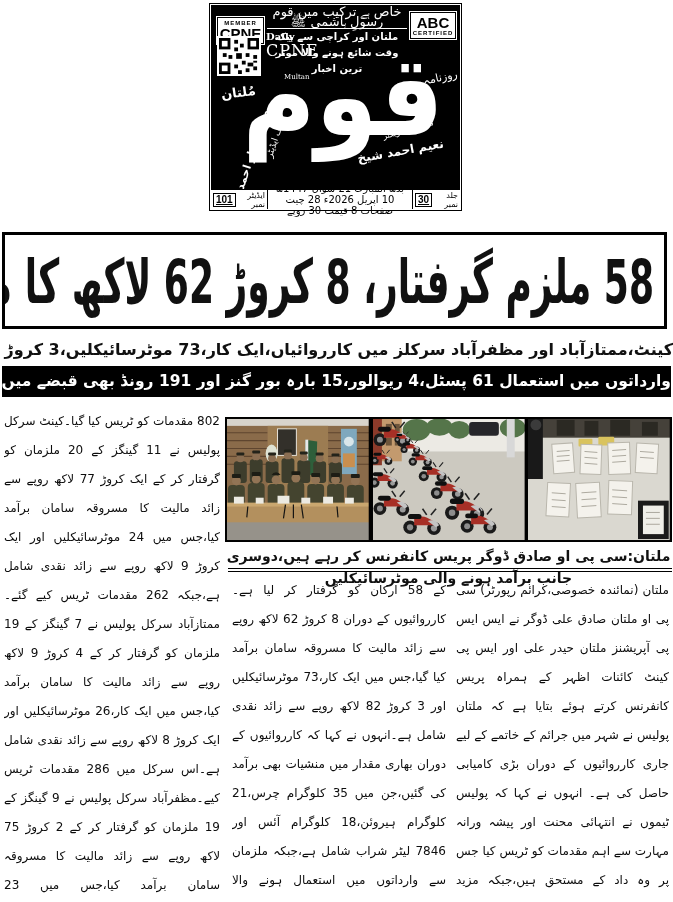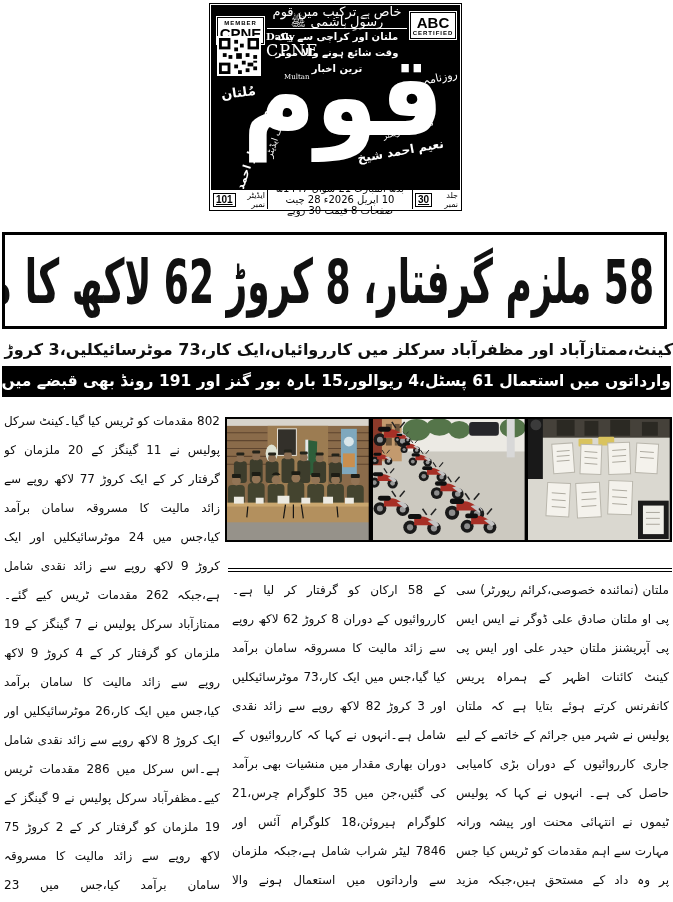--- a/index.html
+++ b/index.html
@@ -361,18 +361,19 @@
       <rect x="117" y="89" width="21" height="29" fill="#efeee8"></rect>
       <g stroke="#9a968a" stroke-width="0.8">
           <line x1="120" y1="96" x2="134" y2="96"></line>
           <line x1="120" y1="102" x2="134" y2="102"></line>
           <line x1="120" y1="108" x2="134" y2="108"></line>
         </g>
       <rect x="0" y="0" width="145" height="125" fill="none" stroke="#000" stroke-width="2"></rect>
     </svg>
   </div>
 
+  <div class="caption" data-interactable="false">ملتان:سی پی او صادق ڈوگر پریس کانفرنس کر رہے ہیں،دوسری جانب برآمد ہونے والی موٹرسائیکلیں</div>
   <div class="double-rule" data-interactable="false"></div>
 
   <div class="news-col col-mid" data-interactable="false">کے 58 ارکان کو گرفتار کر لیا ہے۔کارروائیوں کے دوران 8 کروڑ 62 لاکھ روپے سے زائد مالیت کا مسروقہ سامان برآمد کیا گیا،جس میں ایک کار،73 موٹرسائیکلیں اور 3 کروڑ 82 لاکھ روپے سے زائد نقدی شامل ہے۔انہوں نے کہا کہ کارروائیوں کے دوران بھاری مقدار میں منشیات بھی برآمد کی گئیں،جن میں 35 کلوگرام چرس،21 کلوگرام ہیروئن،18 کلوگرام آئس اور 7846 لیٹر شراب شامل ہے،جبکہ ملزمان سے وارداتوں میں استعمال ہونے والا اسلحہ بھی قبضے میں لیا گیا،جس میں 61 پسٹل،4 ریوالور،15 بارہ بور گنز اور 191 رونڈ شامل ہیں۔مزید برآں 269 اشتہاری مجرمان اور 115 عدالتی مفرور بھی گرفتار کیے گئے جبکہ مجموعی طور پر</div>
   <div class="news-col col-right" data-interactable="false">ملتان (نمائندہ خصوصی،کرائم رپورٹر) سی پی او ملتان صادق علی ڈوگر نے ایس ایس پی آپریشنز ملتان حیدر علی اور ایس پی کینٹ کائنات اظہر کے ہمراہ پریس کانفرنس کرتے ہوئے بتایا ہے کہ ملتان پولیس نے شہر میں جرائم کے خاتمے کے لیے جاری کارروائیوں کے دوران بڑی کامیابی حاصل کی ہے۔ انہوں نے کہا کہ پولیس ٹیموں نے انتہائی محنت اور پیشہ ورانہ مہارت سے اہم مقدمات کو ٹریس کیا جس پر وہ داد کے مستحق ہیں،جبکہ مزید کارروائیاں جاری ہیں اور جلد مزید ملزمان کو بھی گرفتار کر لیا جائے گا۔سی پی او ملتان کے مطابق کینٹ ڈویژن نے ڈکیتی،سرقہ بالجبر،موٹرسائیکل اور وہیکل چوری کی وارداتوں میں ملوث 27 گینگوں</div>
 
 </div>
 
 </body></html>

